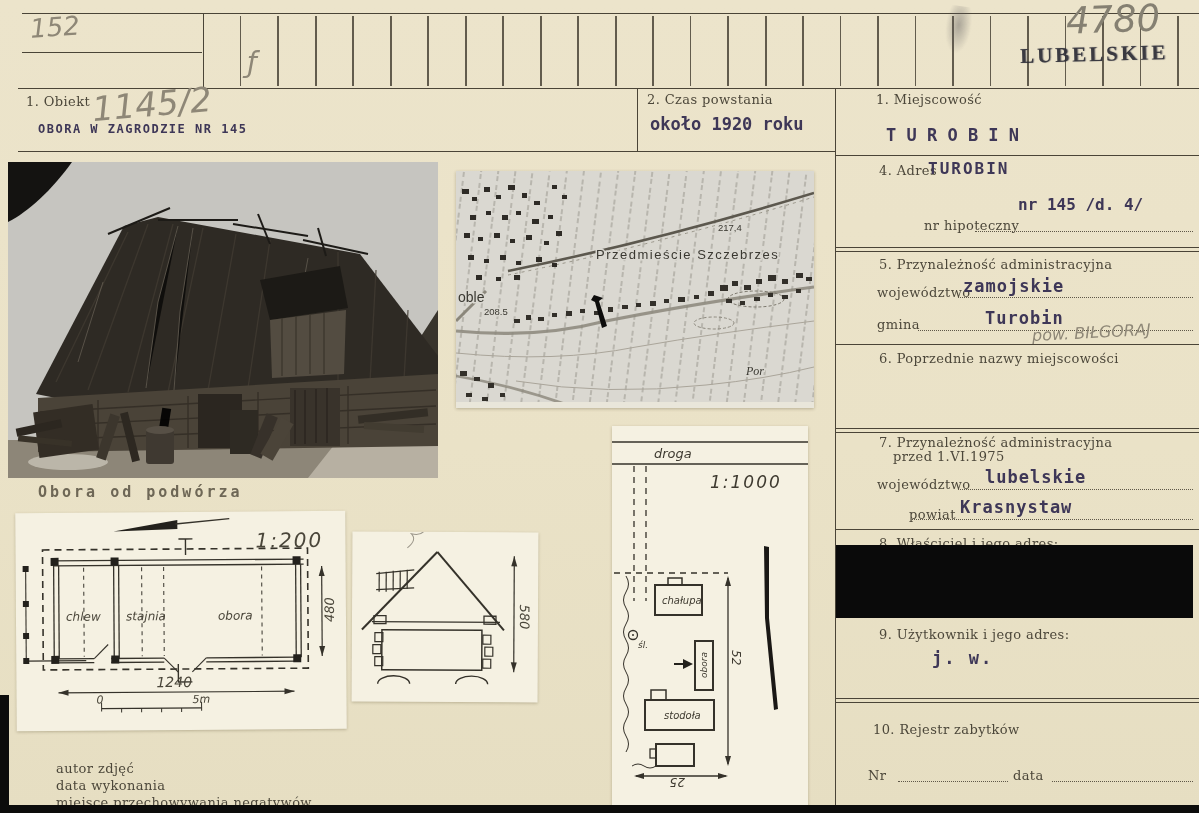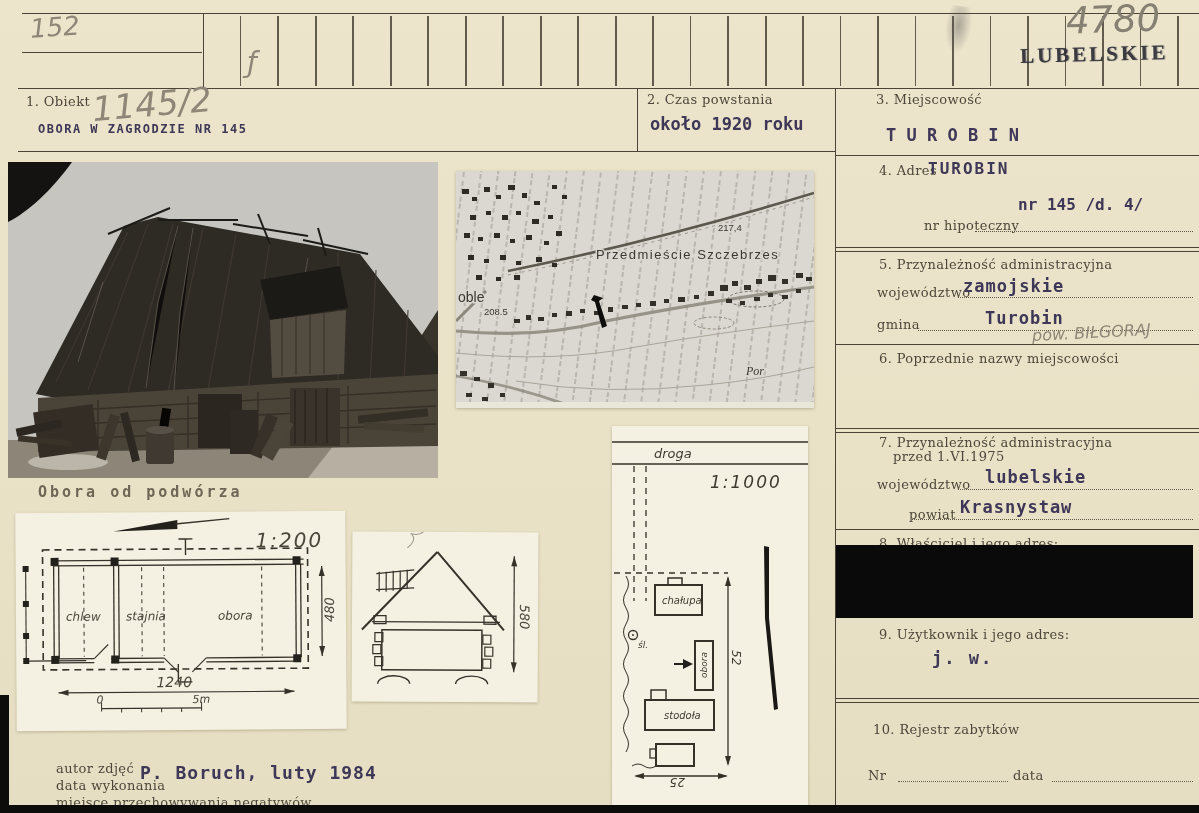--- a/index.html
+++ b/index.html
@@ -43,21 +43,21 @@
 
   <div class="abs lbl" style="left:26px;top:94px;">1. Obiekt</div>
   <div class="abs pen" style="left:92px;top:84px;font-size:34px;transform:rotate(-5deg);">1145/2</div>
   <div class="abs typ" style="left:38px;top:122px;font-size:12px;letter-spacing:1.5px;">OBORA W ZAGRODZIE NR 145</div>
 
   <div class="abs vline" style="left:637px;top:88px;height:63px;"></div>
   <div class="abs lbl" style="left:647px;top:92px;">2. Czas powstania</div>
   <div class="abs typ" style="left:650px;top:114px;font-size:17px;">około 1920 roku</div>
 
   <div class="abs vline" style="left:835px;top:88px;height:722px;"></div>
-  <div class="abs lbl" style="left:876px;top:92px;">3. Miejscowość</div>
+  <div class="abs lbl" style="left:876px;top:92px;">1. Miejscowość</div>
   <div class="abs typ" style="left:886px;top:125px;font-size:17px;">T U R O B I N</div>
 
   <div class="abs hline" style="left:18px;top:151px;width:817px;"></div>
   <div class="abs hline" style="left:835px;top:155px;width:364px;"></div>
 
   <div class="abs" style="left:8px;top:162px;width:430px;height:316px;">
     <svg width="430" height="316" viewBox="0 0 430 316">
       <rect width="430" height="316" fill="#c6c5c0"></rect>
       <rect x="0" y="278" width="430" height="38" fill="#8d8678"></rect>
       <polygon points="300,316 330,278 430,266 430,316" fill="#b7b0a2"></polygon>
@@ -447,18 +447,17 @@
 
   <div class="abs lbl" style="left:873px;top:722px;">10. Rejestr zabytków</div>
   <div class="abs lbl" style="left:868px;top:768px;">Nr</div>
   <div class="abs dots" style="left:898px;top:781px;width:110px;"></div>
   <div class="abs lbl" style="left:1013px;top:768px;">data</div>
   <div class="abs dots" style="left:1052px;top:781px;width:141px;"></div>
 
   <div class="abs lbl" style="left:56px;top:761px;">autor zdjęć</div>
   <div class="abs lbl" style="left:56px;top:778px;">data wykonania</div>
   <div class="abs lbl" style="left:56px;top:795px;">miejsce przechowywania negatywów</div>
-  <div class="abs typ" style="left:140px;top:762px;font-size:18px;letter-spacing:1px;">P. Boruch, luty 1984</div>
 
   <div class="abs" style="left:0;top:695px;width:9px;height:118px;background:#0c0c0b;"></div>
   <div class="abs" style="left:0;top:805px;width:1199px;height:8px;background:#0c0c0b;"></div>
 
 </div>
 
 </body></html>

